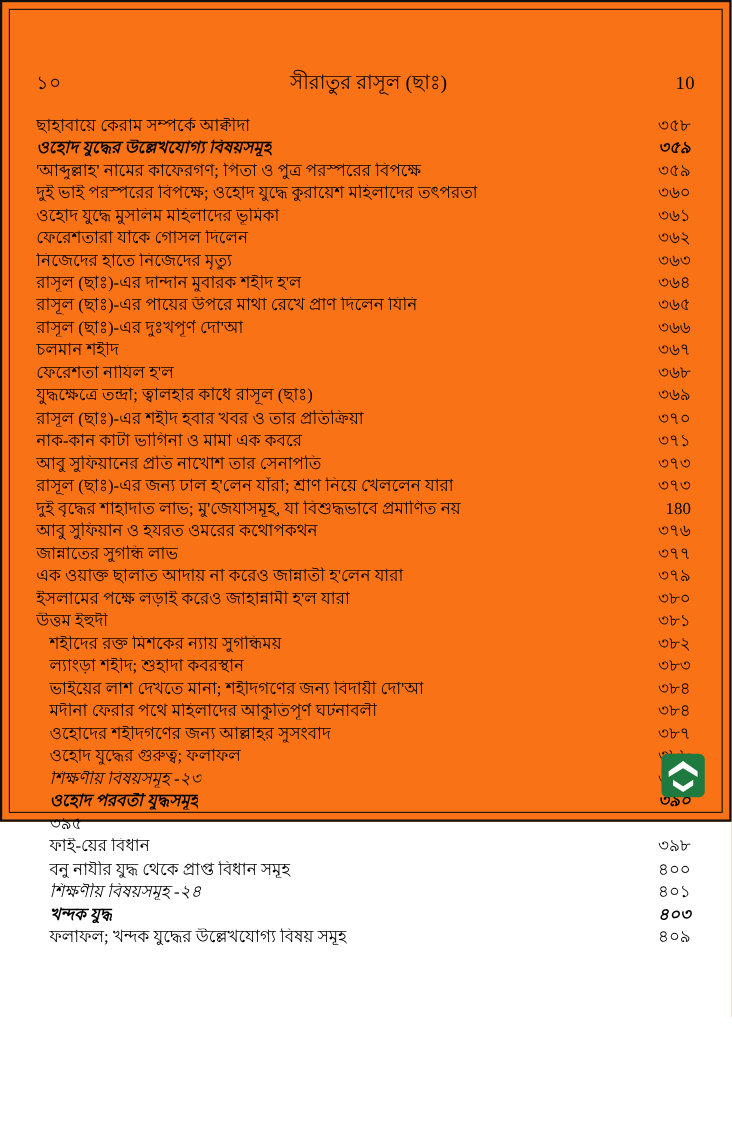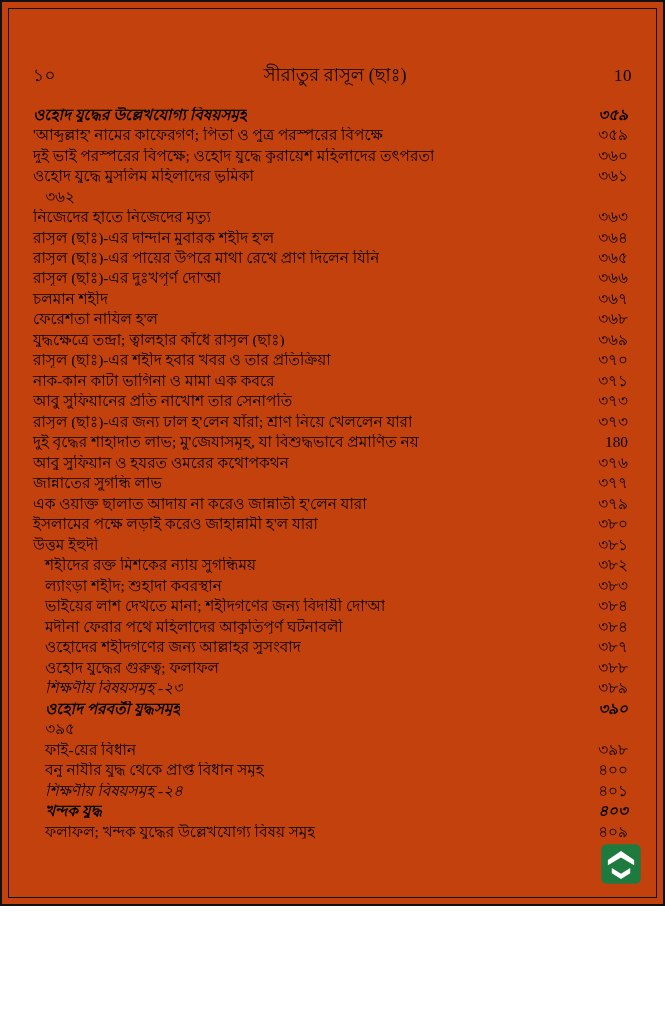--- a/index.html
+++ b/index.html
@@ -13,24 +13,24 @@
     font-family: "Liberation Serif", "DejaVu Serif", serif;
     color: #000000;
     position: relative;
     overflow: hidden;
   }
   .page {
     position: absolute;
     left: 0;
     top: 0;
     width: 665px;
-    height: 906px;
+    height: 747px;
     box-sizing: border-box;
     border: 2px solid #111;
-    background: #c2410c;
+    background: #f97316;
   }
   .inner {
     position: absolute;
     left: 6px;
     top: 6px;
     right: 6px;
     bottom: 6px;
     border: 1px solid #111;
     box-sizing: border-box;
     padding: 14px 22px 10px 22px;
@@ -101,37 +101,42 @@
 <div class="page">
   <div class="inner">
 
     <div class="header">
       <div class="hdr-left">১০</div>
       <div class="hdr-center">সীরাতুর রাসূল (ছাঃ)</div>
       <div class="hdr-right">10</div>
     </div>
 
     <div class="toc" id="toc-list">
+        <div class="toc-row">
+          <div class="title">ছাহাবায়ে কেরাম সম্পর্কে আক্বীদা</div>
+          <div class="pg">৩৫৮</div>
+        </div>
         <div class="toc-row bold">
           <div class="title">ওহোদ যুদ্ধের উল্লেখযোগ্য বিষয়সমূহ</div>
           <div class="pg">৩৫৯</div>
         </div>
         <div class="toc-row">
           <div class="title">'আব্দুল্লাহ' নামের কাফেরগণ; পিতা ও পুত্র পরস্পরের বিপক্ষে</div>
           <div class="pg">৩৫৯</div>
         </div>
         <div class="toc-row">
           <div class="title">দুই ভাই পরস্পরের বিপক্ষে; ওহোদ যুদ্ধে কুরায়েশ মহিলাদের তৎপরতা</div>
           <div class="pg">৩৬০</div>
         </div>
         <div class="toc-row">
           <div class="title">ওহোদ যুদ্ধে মুসলিম মহিলাদের ভূমিকা</div>
           <div class="pg">৩৬১</div>
         </div>
         <div class="toc-row">
+          <div class="title">ফেরেশতারা যাঁকে গোসল দিলেন</div>
           <div class="pg">৩৬২</div>
         </div>
         <div class="toc-row">
           <div class="title">নিজেদের হাতে নিজেদের মৃত্যু</div>
           <div class="pg">৩৬৩</div>
         </div>
         <div class="toc-row">
           <div class="title">রাসূল (ছাঃ)-এর দান্দান মুবারক শহীদ হ'ল</div>
           <div class="pg">৩৬৪</div>
         </div>

